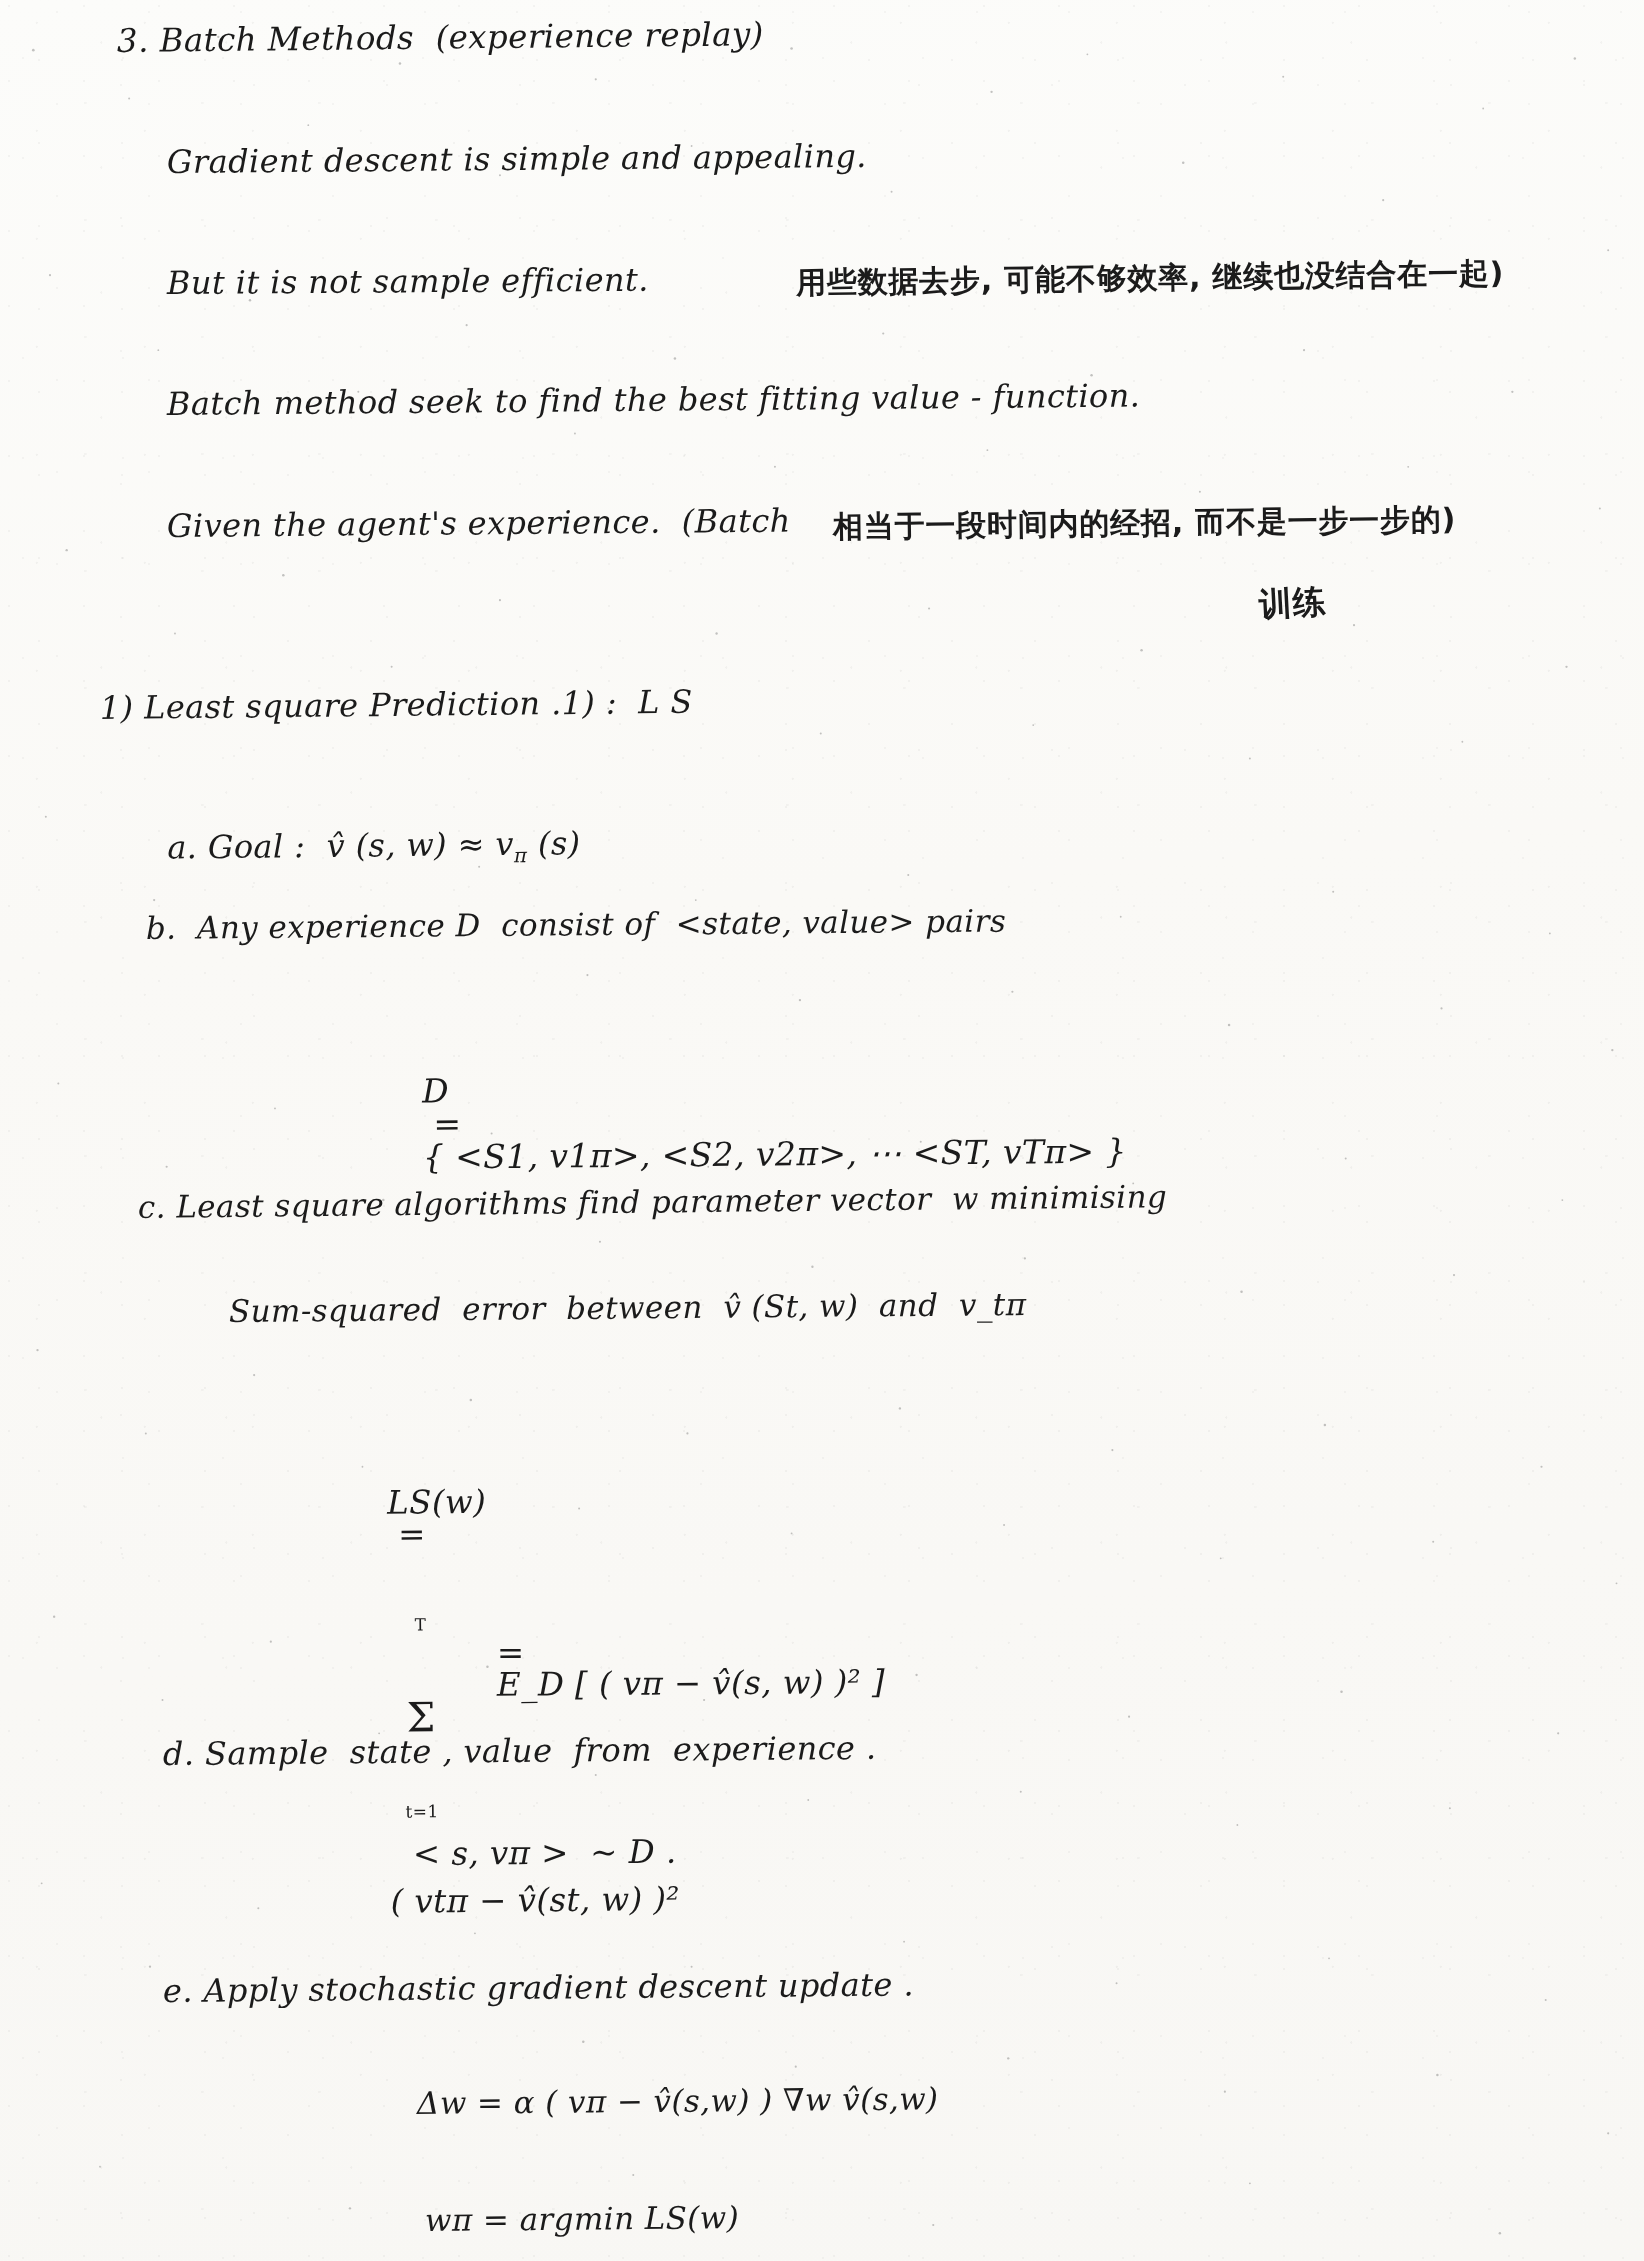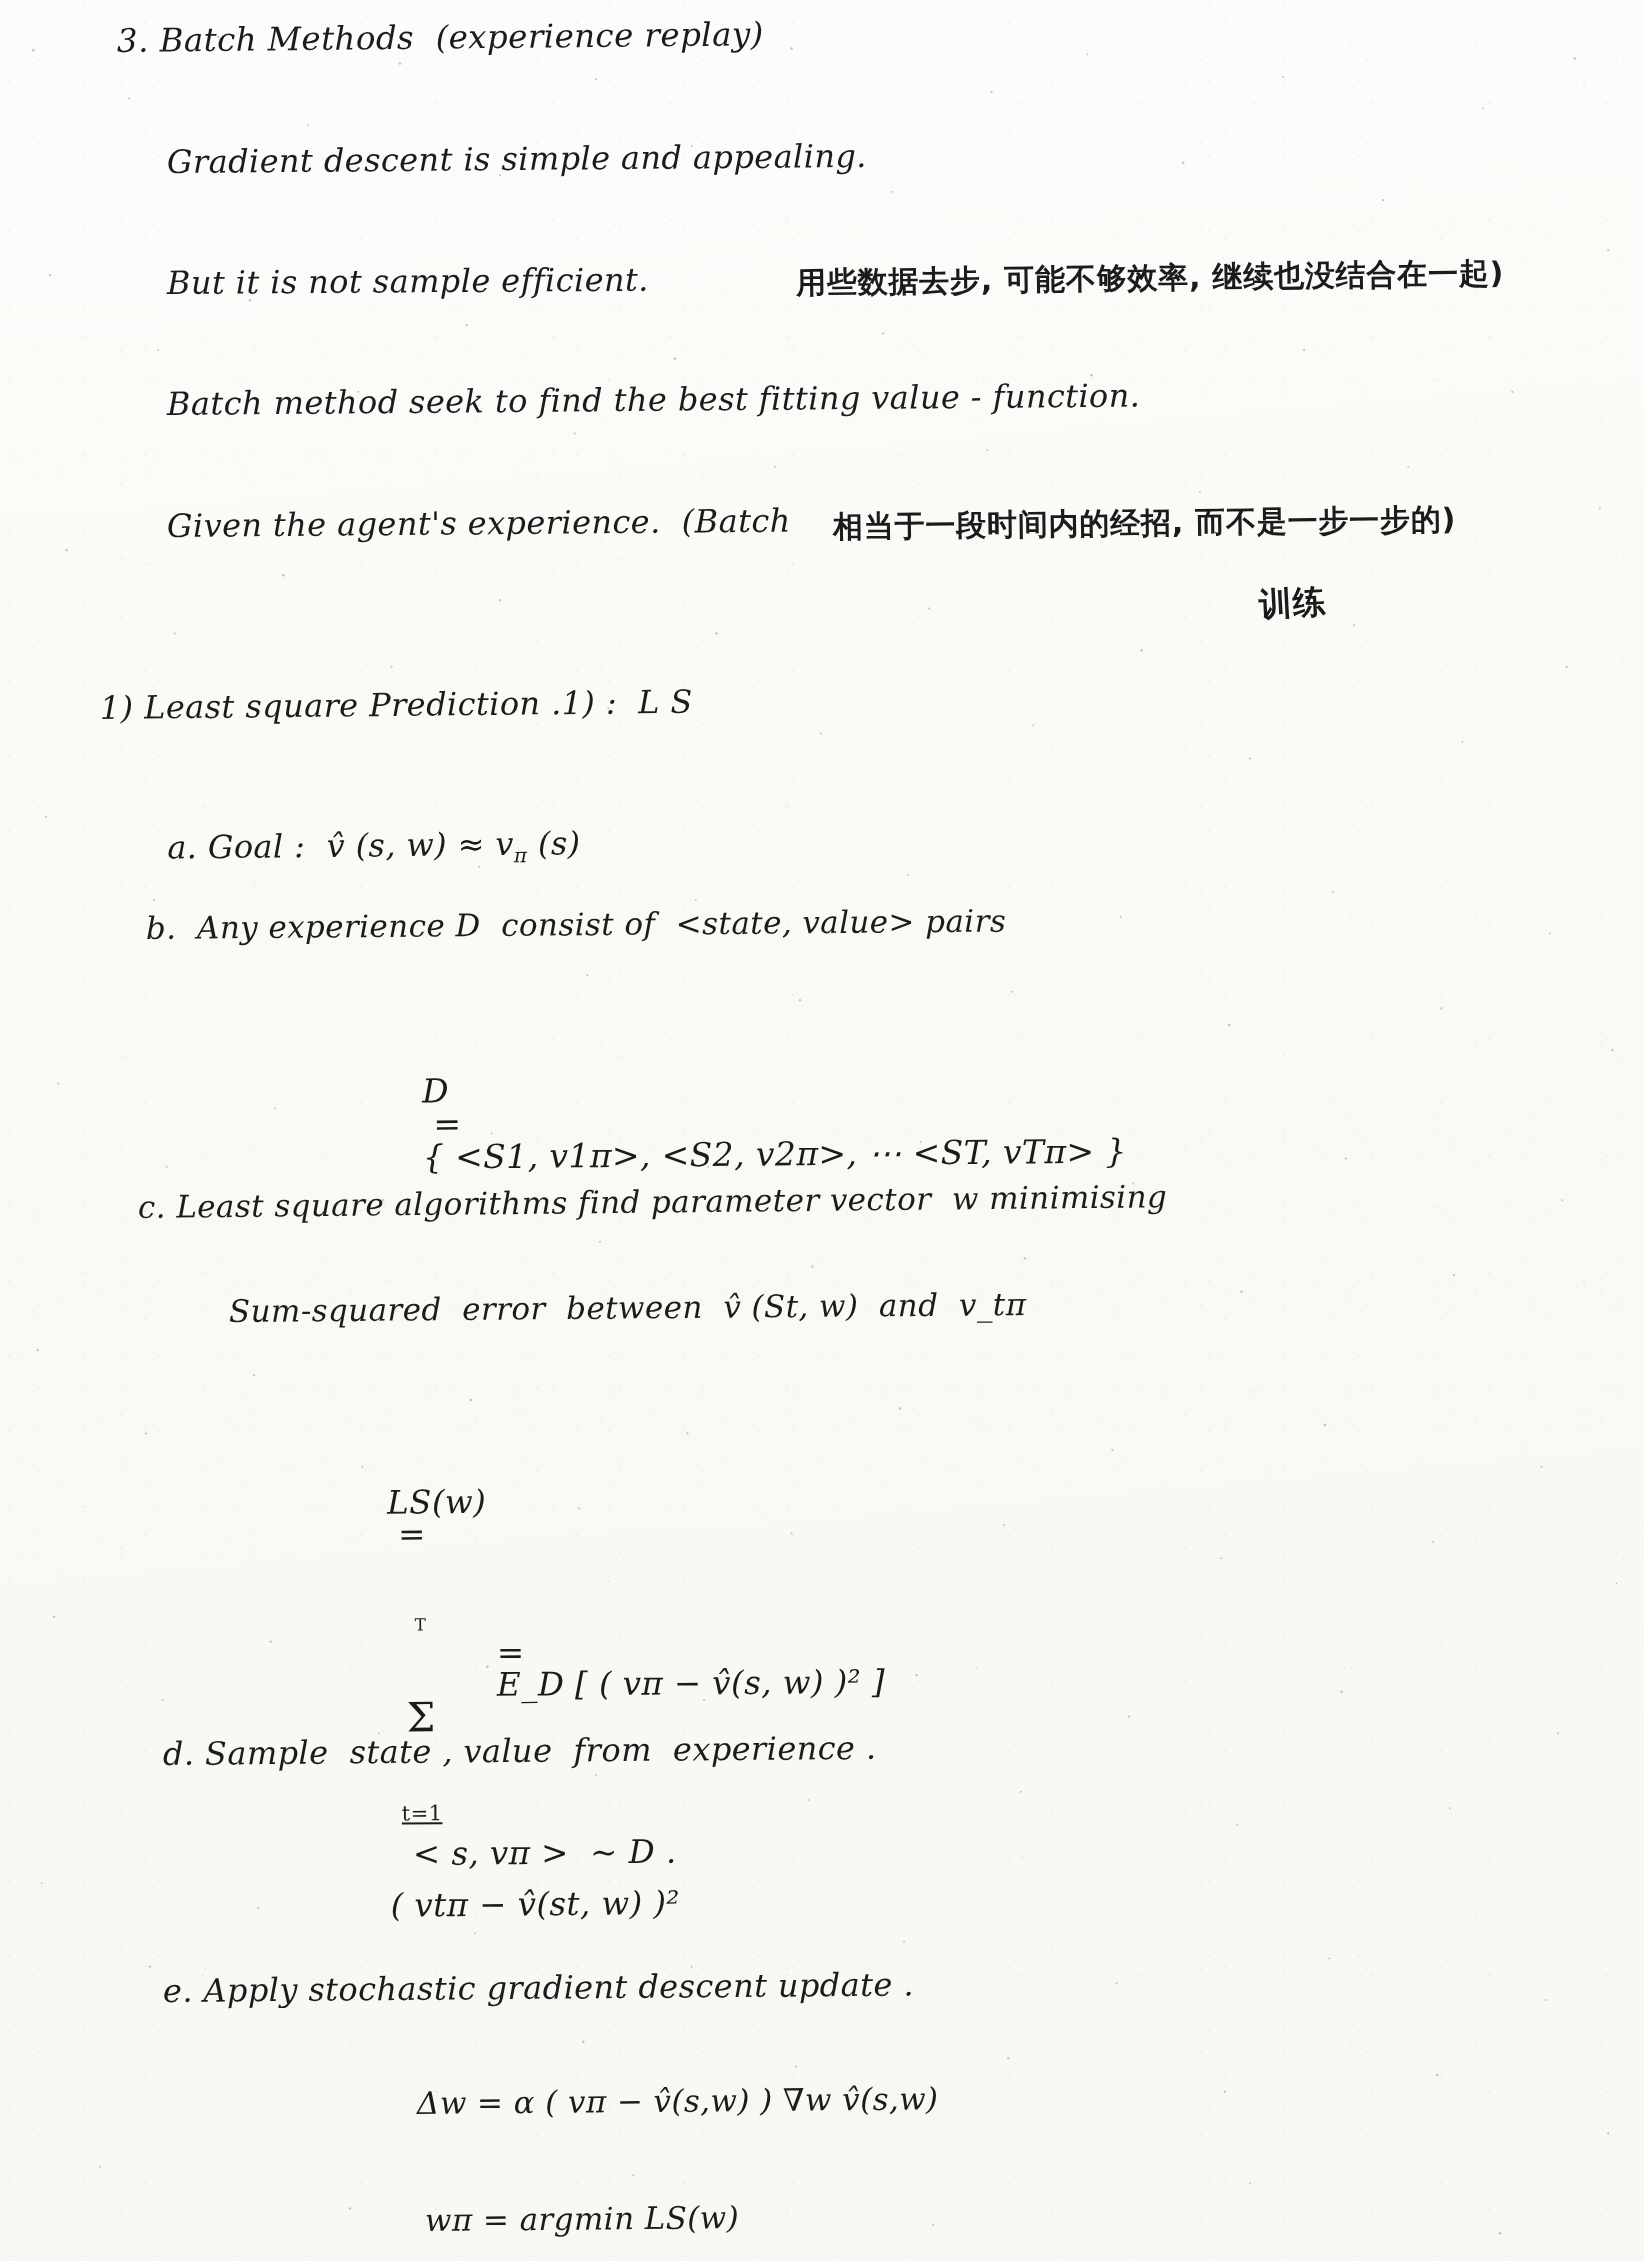--- a/index.html
+++ b/index.html
@@ -249,21 +249,21 @@
 
   <div class="hw line" style="left:138px; top:1192px; font-size:31px; transform: rotate(-0.6deg);">c. Least square algorithms find parameter vector  w minimising</div>
   <div class="hw line" style="left:229px; top:1296px; font-size:31px; transform: rotate(-0.5deg);">Sum-squared  error  between  v̂ (St, w)  and  v_tπ</div>
 
   <div class="hw line mono-math" style="left:346px; top:1454px; font-size:32.5px; transform: rotate(-0.5deg);">
     <span>LS(w)</span>
     <span> = </span>
     <span style="display:inline-block; text-align:center; vertical-align:middle; line-height:1;">
       <span style="display:block; font-size:16.7px; font-style:normal;">T</span>
       <span class="sigma" style="display:block;">Σ</span>
-      <span style="display:block; font-size:21px; font-style:normal;text-decoration:underline;">t=1</span>
+      <span style="display:block; font-size:17px; font-style:normal;">t=1</span>
     </span>
     <span>( vtπ − v̂(st, w) )²</span>
   </div>
 
   <div class="hw line mono-math" style="left:454px; top:1604px; font-size:32.5px; transform: rotate(-0.4deg);">
     <span>= </span>
     <span>E_D [ ( vπ − v̂(s, w) )² ]</span>
   </div>
 
   <div class="hw line" style="left:163px; top:1738px; font-size:32px; transform: rotate(-0.5deg);">d. Sample  state , value  from  experience .</div>

